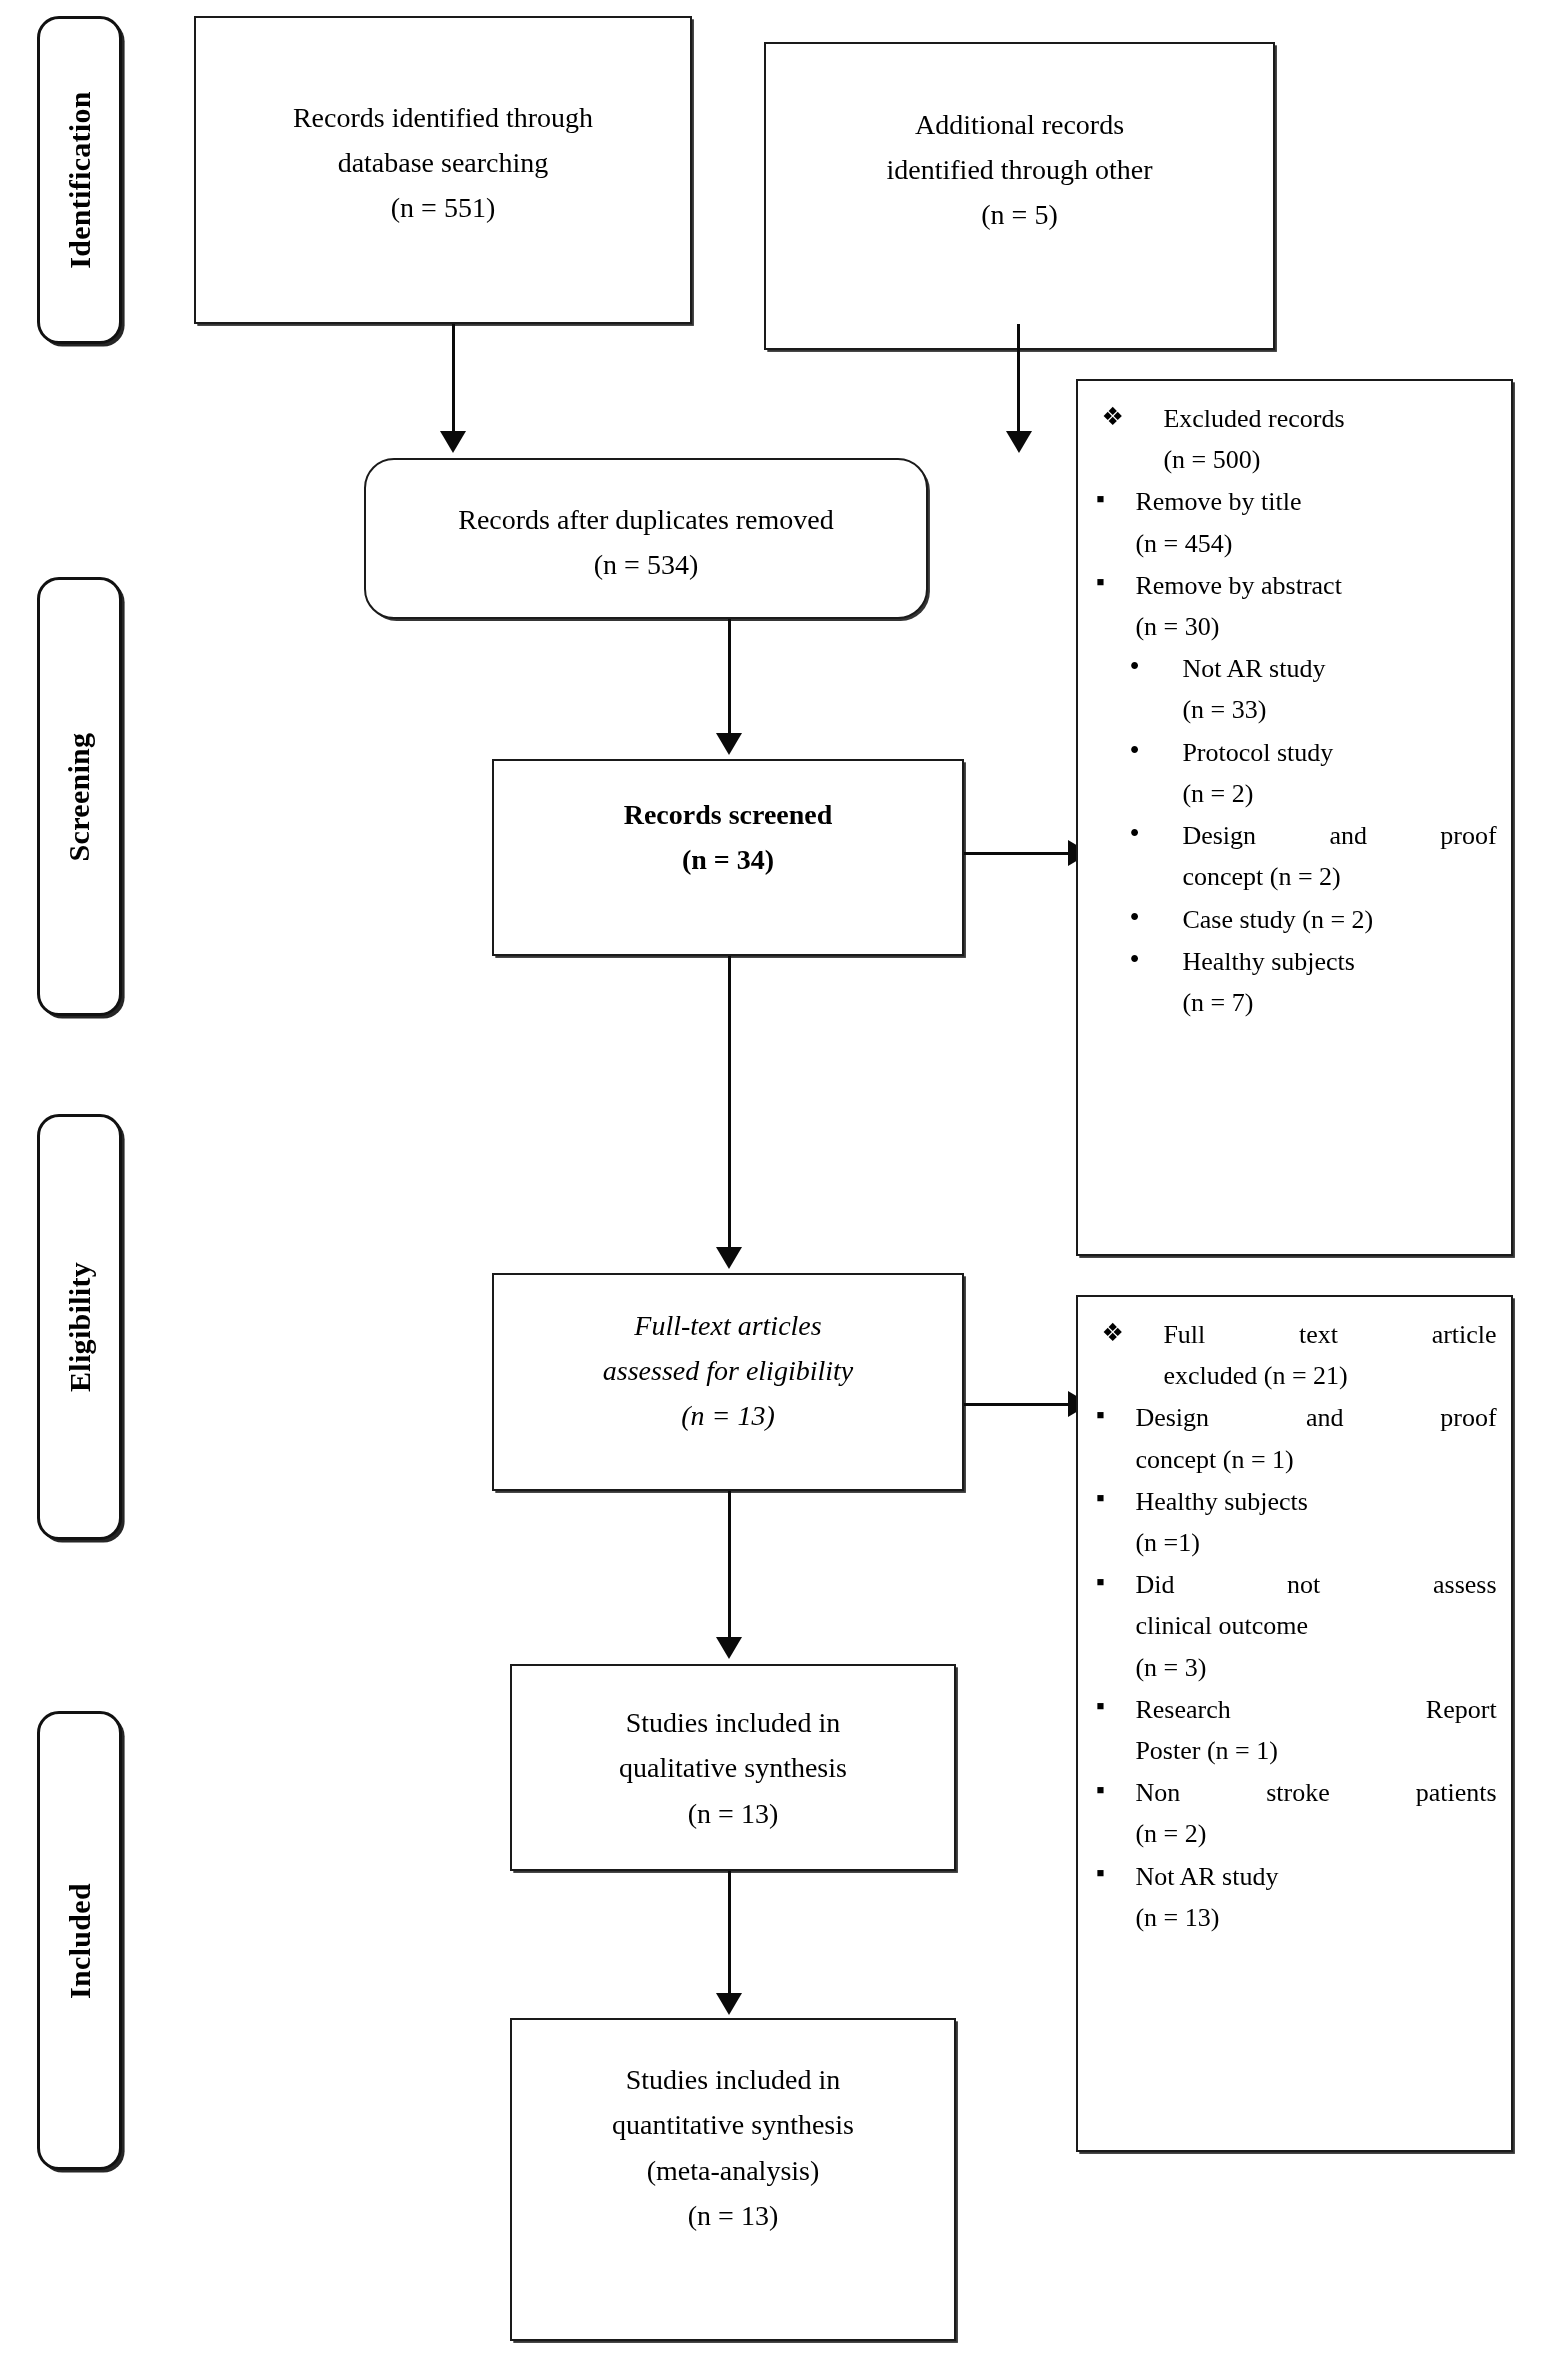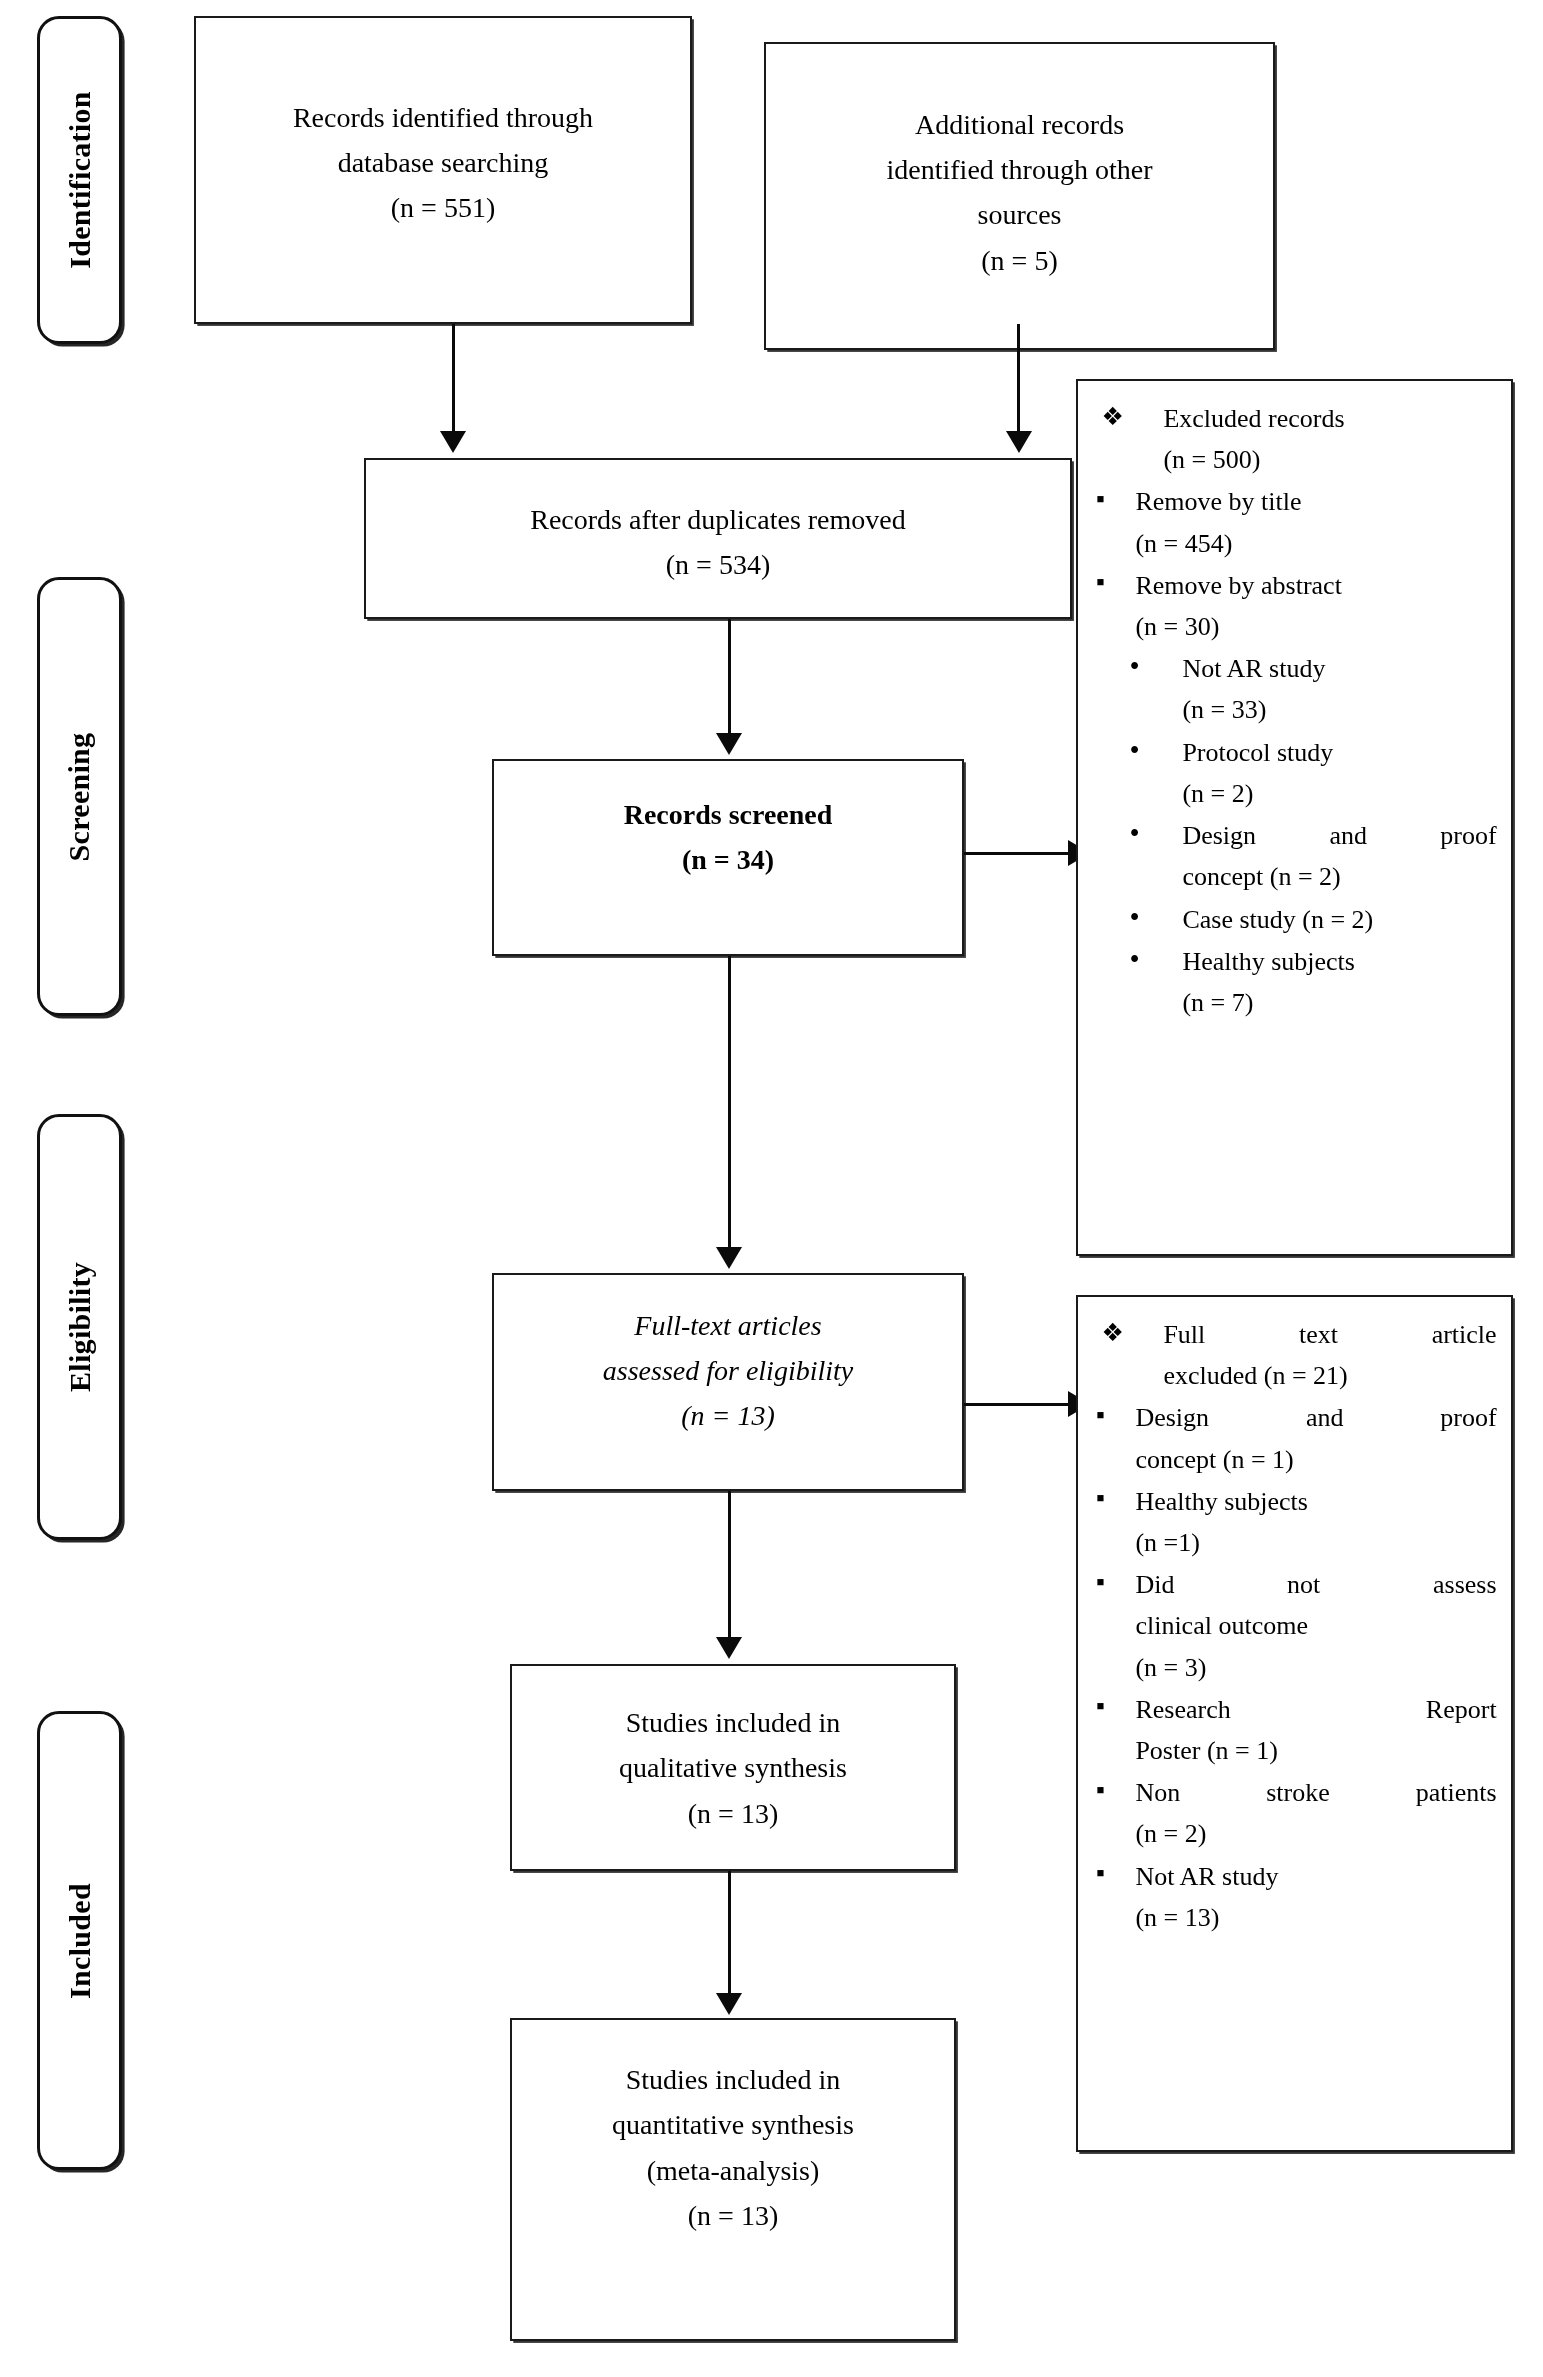--- a/index.html
+++ b/index.html
@@ -152,32 +152,31 @@
       <span class="line">Records identified through</span>
       <span class="line">database searching</span>
       <span class="line">(n = 551)</span>
     </div>
   </div>
 
   <div class="pbox" style="left:764px; top:15.7px; width:511px; height:308px;margin-top:26px;">
     <div class="inner" style="top:58px;">
       <span class="line">Additional records</span>
       <span class="line">identified through other</span>
-      <span class="line">sources</span>
       <span class="line">(n = 5)</span>
     </div>
   </div>
 
   <div class="vline" style="left:452px; top:324px; height:115px;"></div>
   <div class="arrow-down" style="left:440px; top:431px;"></div>
 
   <div class="vline" style="left:1017px; top:324px; height:115px;"></div>
   <div class="arrow-down" style="left:1006px; top:431px;"></div>
 
-  <div class="pbox" style="left:364px; top:458px; width:708px; height:161px;">
+  <div class="pbox" style="left:364px; top:458px; width:564px; height:161px;border-radius:30px;">
     <div class="inner" style="top:37px;">
       <span class="line">Records after duplicates removed</span>
       <span class="line">(n = 534)</span>
     </div>
   </div>
 
   <div class="vline" style="left:728px; top:619px; height:122px;"></div>
   <div class="arrow-down" style="left:716px; top:733px;"></div>
 
   <div class="pbox" style="left:492px; top:759px; width:472px; height:197px;font-weight:bold;">

